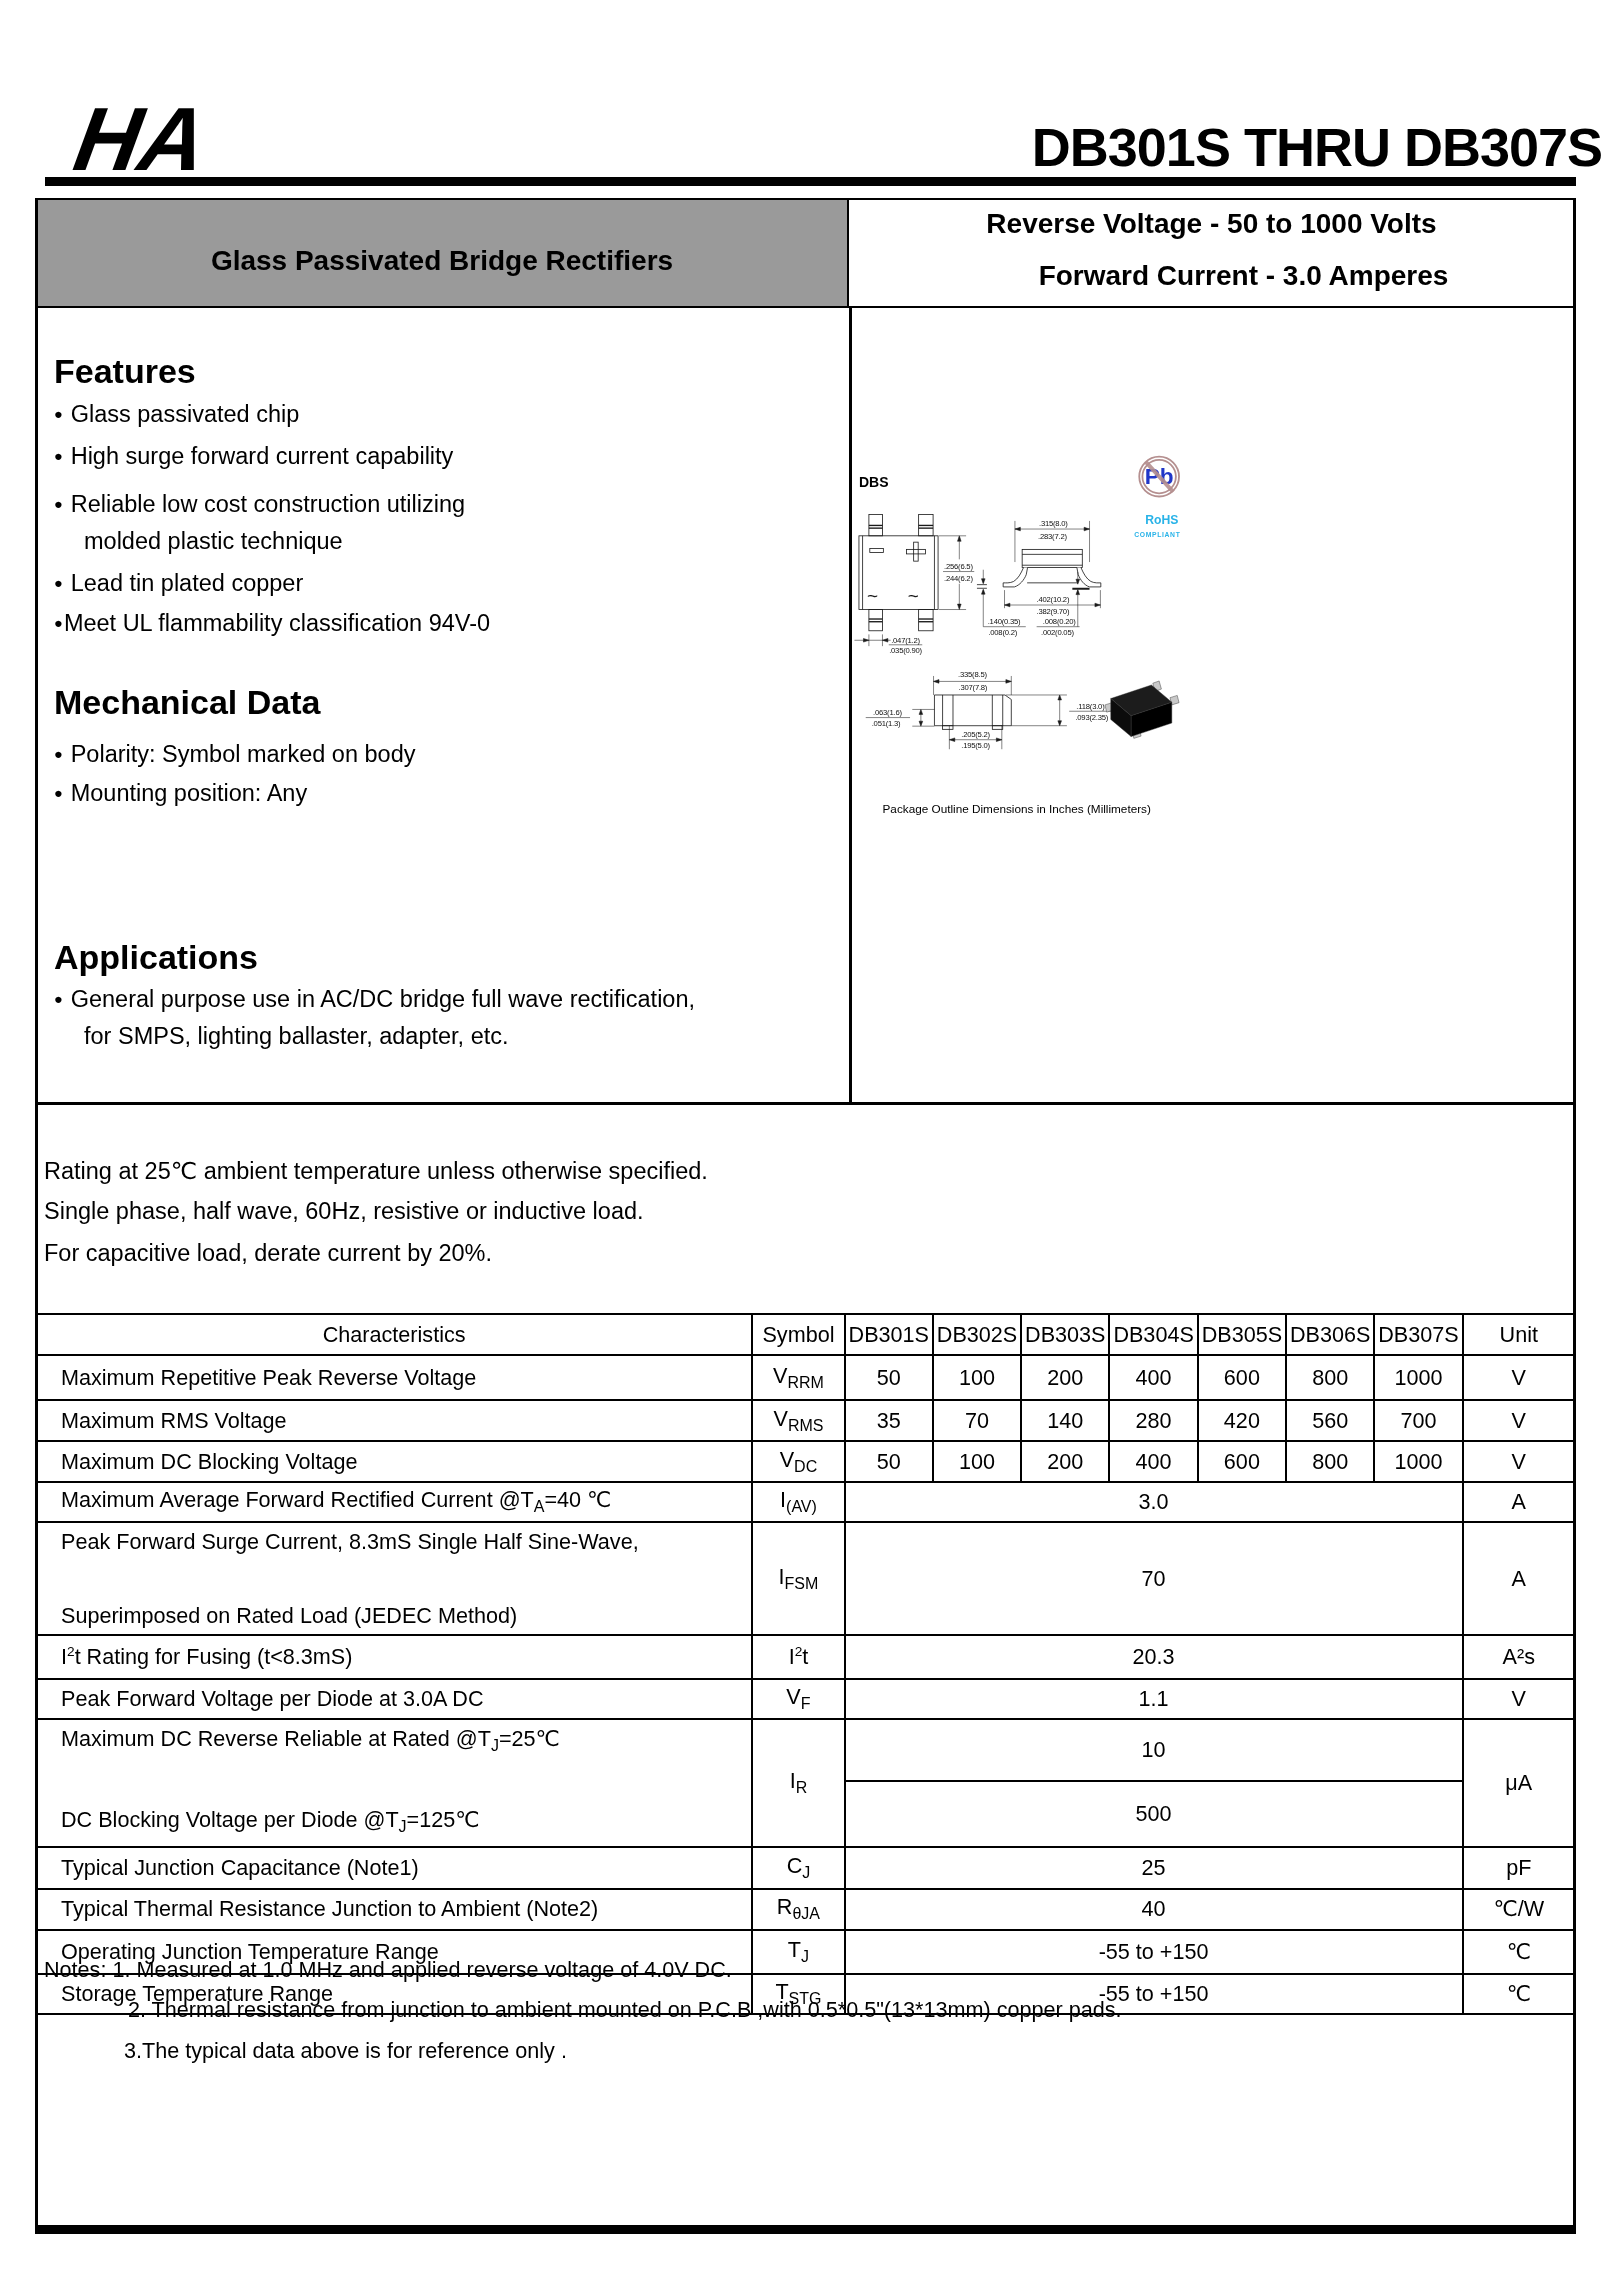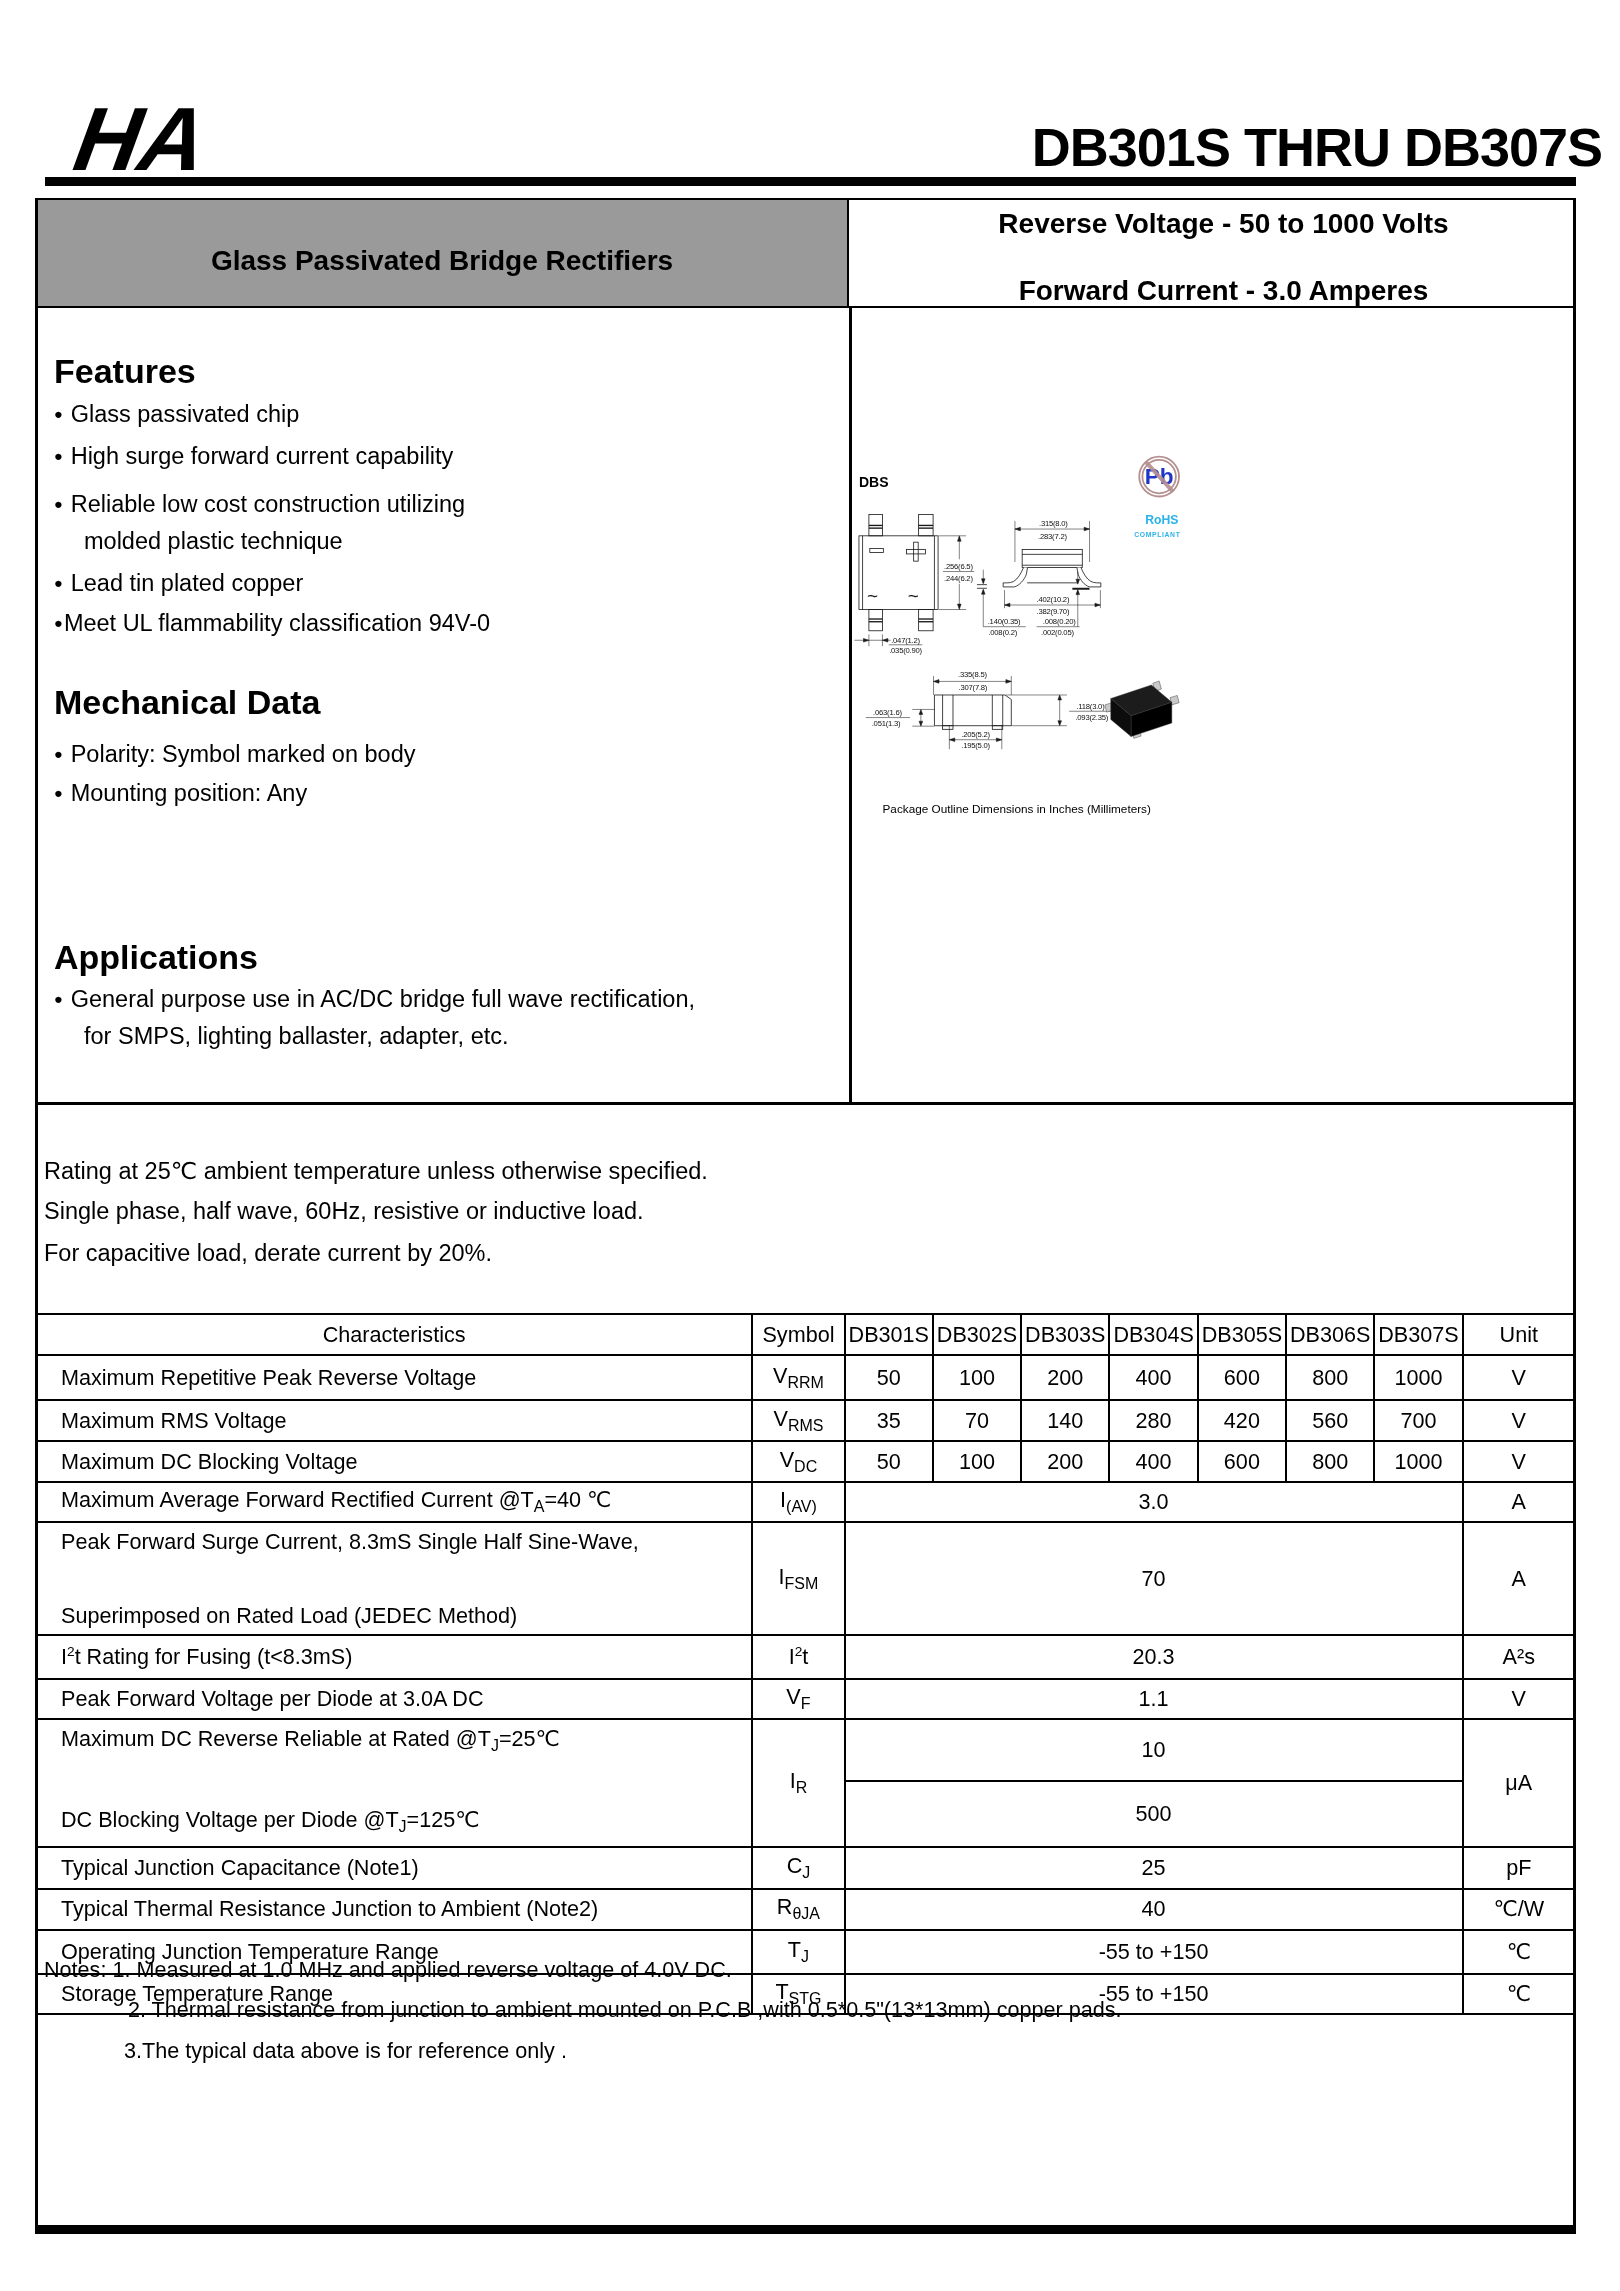--- a/index.html
+++ b/index.html
@@ -5,21 +5,21 @@
   html,body{margin:0;padding:0;background:#e8e8e8;}
   .page{position:relative;width:1620px;height:2292px;background:#ffffff;margin:0 auto;
         font-family:"Liberation Sans","DejaVu Sans",sans-serif;color:#000;overflow:hidden;}
   .abs{position:absolute;}
   .bar{position:absolute;background:#000;}
   .title{font-size:54px;font-weight:bold;letter-spacing:-1px;white-space:nowrap;}
   .band-left{position:absolute;left:35px;top:198px;width:814px;height:110px;background:#9a9a9a;
              border:2.9px solid #000;box-sizing:border-box;display:flex;align-items:center;justify-content:center;}
   .band-left span{font-size:28px;font-weight:bold;margin-top:15px;}
   .band-right{position:absolute;left:849px;top:198px;width:727px;height:110px;background:#fff;
-              border:2.9px solid #000;border-left:none;box-sizing:border-box;padding-left:12px;}
+              border:2.9px solid #000;border-left:none;box-sizing:border-box;}
   .band-right div{position:absolute;width:100%;text-align:center;font-size:28px;font-weight:bold;white-space:nowrap;}
   .h1{font-size:34px;font-weight:bold;white-space:nowrap;}
   .h2{font-size:31px;font-weight:bold;white-space:nowrap;}
   .body-line{font-size:23.5px;white-space:nowrap;}
   .blt{display:inline-block;font-size:14.7px;vertical-align:2.9px;margin-right:7.8px;}
   .para{font-size:23.5px;white-space:nowrap;}
   .note-line{font-size:21.6px;white-space:nowrap;}
   #ratings-table{border-collapse:collapse;table-layout:fixed;width:1541px;border:2.9px solid #000;}
   #ratings-table td{border:2px solid #000;font-size:21.6px;padding:0;text-align:center;vertical-align:middle;overflow:hidden;}
   #ratings-table td.lbl{text-align:left;padding-left:24px;margin-left:12px;}
@@ -43,21 +43,21 @@
 
   <div class="abs title" style="left:965px;top:116px;width:637px;text-align:right;">DB301S THRU DB307S</div>
 
   <div class="bar" style="left:45px;top:177px;width:1531px;height:8.8px;"></div>
 
   <div class="band-left">
     <span>Glass Passivated Bridge Rectifiers</span>
   </div>
   <div class="band-right">
     <div style="top:7.8px;">Reverse Voltage  -  50 to 1000 Volts</div>
-    <div style="top:75px;">Forward Current -  3.0 Amperes</div>
+    <div style="top:60px;margin-left:32px;">Forward Current -  3.0 Amperes</div>
   </div>
 
   <div class="bar" style="left:35px;top:198px;width:2.9px;height:2036px;"></div>
   <div class="bar" style="left:1573px;top:198px;width:2.9px;height:2036px;"></div>
   <div class="bar" style="left:35px;top:2225px;width:1541px;height:8.8px;"></div>
   <div class="bar" style="left:849px;top:308px;width:2.9px;height:797px;"></div>
   <div class="bar" style="left:35px;top:1102px;width:1541px;height:2.9px;"></div>
 
   <div class="abs h1" style="left:54px;top:352px;">Features</div>
 

